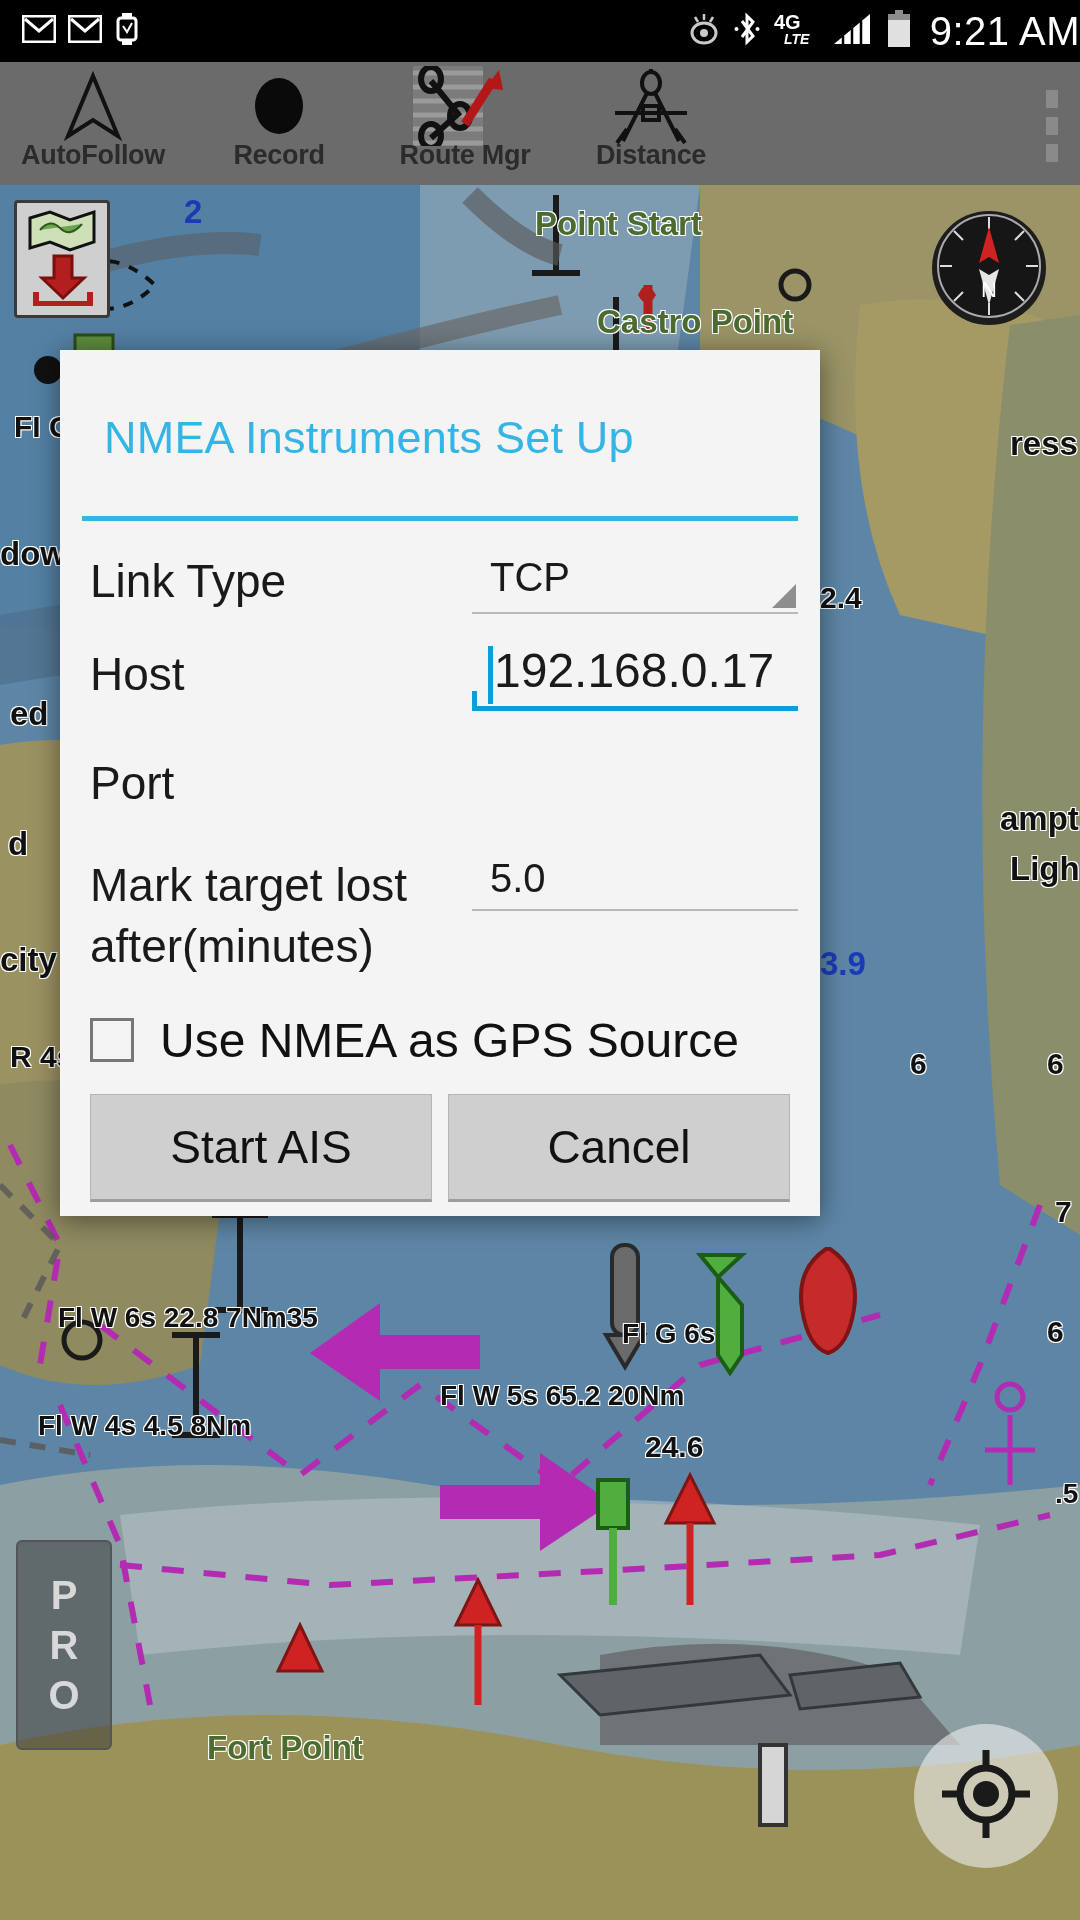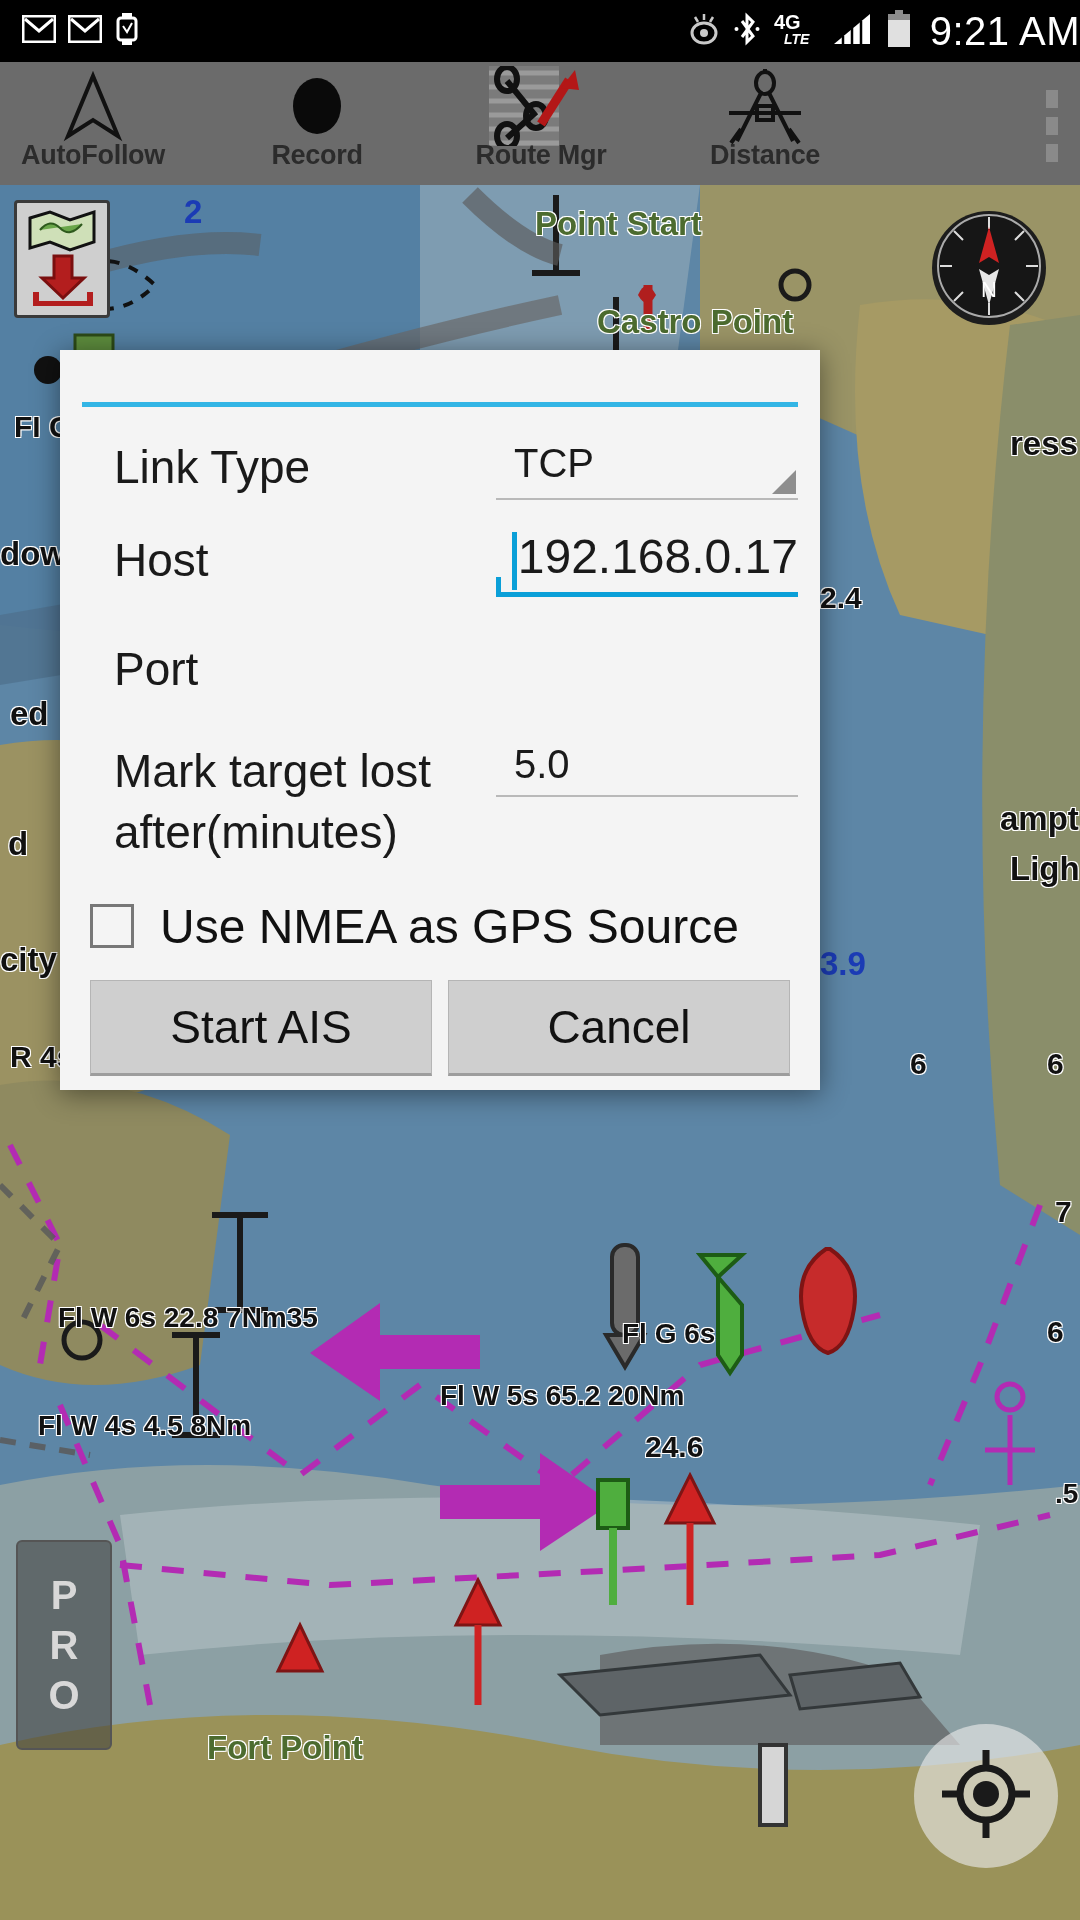--- a/index.html
+++ b/index.html
@@ -19,21 +19,21 @@
   }
   .sb-left { display: flex; align-items: center; gap: 12px; margin-left: 22px; }
   .sb-right { margin-left: auto; display: flex; align-items: center; gap: 14px; margin-right: 18px; }
   .sb-icon { display: block; }
   .sb-time { font-size: 40px; letter-spacing: 0.5px; font-weight: 400; color: #fff; }
 
   
   .toolbar {
     position: absolute; left: 0; top: 62px; width: 1080px; height: 123px;
     background: #6b6b6b;
-    display: flex; align-items: flex-start; gap: 38px;
+    display: flex; align-items: flex-start;
   }
   .tool {
     position: relative; height: 123px;
     display: flex; flex-direction: column; align-items: center; justify-content: flex-start;
     padding-top: 8px;
   }
   .tool .glyph { height: 72px; display: flex; align-items: center; justify-content: center; }
   .tool .tlabel {
     font-size: 27px; color: #2b2b2b; font-weight: 700; letter-spacing: -0.3px;
     line-height: 1;
@@ -93,21 +93,21 @@
     box-shadow: 0 4px 26px rgba(0,0,0,.45);
   }
   .dlg-title {
     color: #33b5e5; font-size: 45px; font-weight: 400;
     padding: 62px 0 0 44px; letter-spacing: 0.2px;
   }
   .dlg-divider { height: 5px; background: #33b5e5; margin: 52px 22px 0 22px; }
 
   .dlg-body { padding: 0 22px; }
 
-  .frow { display: flex; align-items: flex-start; margin-top: 30px; margin-left: 24px; }
+  .frow { display: flex; align-items: flex-start; margin-top: 30px; }
   .frow .flabel {
     width: 390px; font-size: 46px; color: #1a1a1a; line-height: 1.33;
     padding-left: 8px;
   }
   .fctl { flex: 1; position: relative; }
 
   
   .spinner { position: relative; padding: 4px 0 12px 18px; border-bottom: 2px solid #b9b9b9; }
   .spinner .sval { font-size: 40px; color: #1a1a1a; }
   .spinner .caret {
@@ -134,21 +134,21 @@
   .cbrow { display: flex; align-items: center; margin-top: 36px; padding-left: 8px; }
   .cbox {
     width: 44px; height: 44px; border: 3px solid #777; background: #f4f4f4;
     flex: none;
   }
   .cblabel { font-size: 48px; color: #111; margin-left: 26px; }
 
   
   .btnrow { display: flex; gap: 16px; padding: 26px 8px 14px 8px; }
   .dbtn {
-    flex: 1; height: 96px; background: #cfcfcf;
+    flex: 1; height: 108px; background: #cfcfcf;
     border: 1px solid #b5b5b5; border-bottom: 3px solid #9d9d9d;
     display: flex; align-items: center; justify-content: center;
     font-size: 46px; color: #111;
   }
 </style>
 </head>
 <body>
 
 <div id="screen">
 
@@ -430,20 +430,21 @@
           <path d="M46 2 V18 M46 74 V90 M2 46 H18 M74 46 H90" stroke="#1a1a1a" stroke-width="7"></path>
         </svg>
       </span>
     </div>
   </div>
 
   <div class="scrim"></div>
 
   <div class="dialog">
 
+    <div class="dlg-title">NMEA Instruments Set Up</div>
     <div class="dlg-divider"></div>
 
     <div class="dlg-body">
 
       <div class="frow">
         <div class="flabel">Link Type</div>
         <div class="fctl">
           <div class="spinner">
             <span class="sval">TCP</span>
             <span class="caret"></span>

